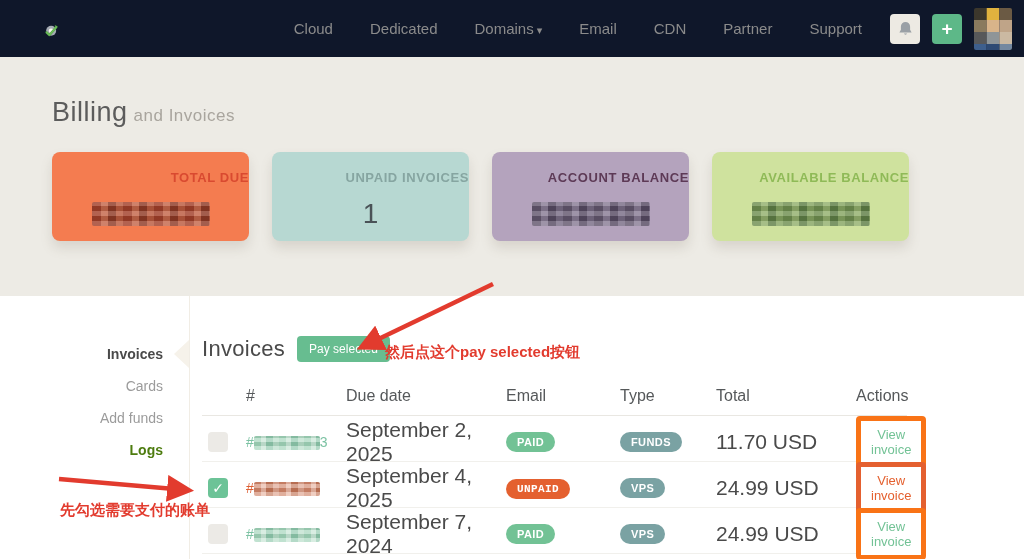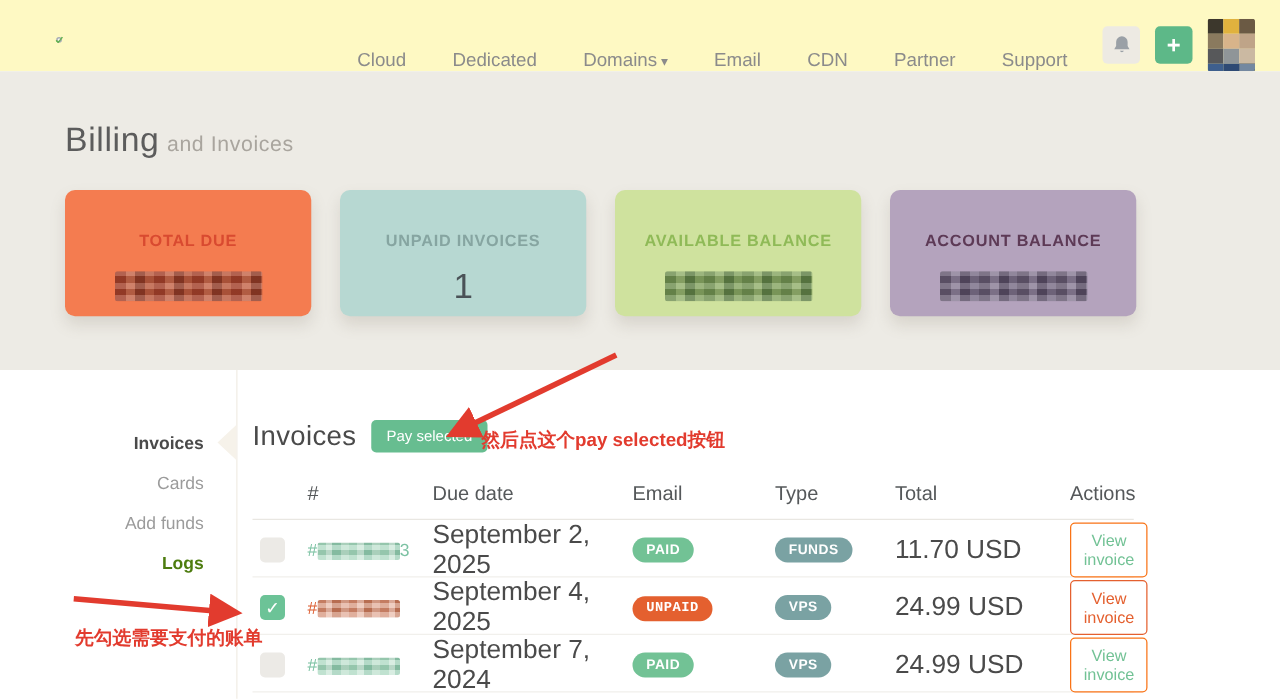--- a/index.html
+++ b/index.html
@@ -1,35 +1,35 @@
 <!DOCTYPE html>
 <html><head>
 <meta charset="utf-8">
 <style>
   * { margin:0; padding:0; box-sizing:border-box; }
   html,body { width:1024px; height:559px; overflow:hidden; }
   body { font-family:"Liberation Sans","DejaVu Sans",sans-serif; background:#fff; position:relative; }
 
   
-  .topnav { height:57px; background:#fef9c3; display:flex; align-items:flex-end; padding:0 20px 0 44px; }
+  .topnav { height:57px; background:#0f172a; display:flex; align-items:center; padding:0 12px 0 44px; }
   .logo { width:62px; height:50px; margin-top:4px; }
   .navlinks { display:flex; align-items:center; margin-left:235px; gap:37px; }
   .navlink { color:#8b8b8b; font-size:15px; cursor:pointer; white-space:nowrap; }
   .navlink .caret { font-size:11px; color:#8b8b8b; margin-left:3px; }
   .nav-right { display:flex; align-items:center; gap:12px; margin-left:28px; }
   .bell-btn { width:30px; height:30px; background:#edeae3; border:none; border-radius:4px; display:flex; align-items:center; justify-content:center; cursor:pointer; }
   .plus-btn { width:30px; height:30px; background:#5db888; border:none; border-radius:4px; color:#fff; font-size:19px; font-weight:bold; line-height:1; cursor:pointer; }
   .avatar { width:38px; height:42px; border-radius:2px; overflow:hidden; cursor:pointer; }
 
   
   .band { height:239px; background:#edebe5; padding:40px 0 0 52px; }
   .page-title { color:#5c5c5c; font-size:27px; letter-spacing:.5px; }
   .page-title .sub { font-size:17px; color:#a9a59e; font-weight:normal; margin-left:6px; }
   .cards { display:flex; gap:23px; margin-top:24px; }
-  .card { width:197px; height:101px; border-radius:8px; box-shadow:0 7px 12px rgba(120,110,95,.18); text-align:center; padding-top:33px; }
+  .card { width:197px; height:89px; border-radius:8px; box-shadow:0 7px 12px rgba(120,110,95,.18); text-align:right; padding-top:18px; }
   .card .clabel { font-size:13px; font-weight:bold; letter-spacing:.6px; }
   .card .cvalue { margin-top:14px; font-size:28px; color:#4a5257; display:flex; justify-content:center; align-items:center; height:30px; }
   .card-orange { background:#f47c50; } .card-orange .clabel { color:#d94a30; }
   .card-teal { background:#b7d8d2; } .card-teal .clabel { color:#86a5a1; }
   .card-purple { background:#b4a3bd; } .card-purple .clabel { color:#5d3a56; }
   .card-green { background:#cfe29e; } .card-green .clabel { color:#8fba57; }
 
   
   .mosaic { display:inline-block; border-radius:2px; }
   .mz-card { width:118px; height:24px; }
@@ -58,21 +58,21 @@
   .thead { border-bottom:1px solid #e9e7e2; height:40px; }
   .th { font-size:16px; color:#55585a; }
   .th.right, .td.right { text-align:right; }
   .td { font-size:21px; color:#4a4a4a; }
   .numcell { font-size:14px; }
   .num-green { color:#7cc2a3; } .num-red { color:#dd5f33; }
   .chk { width:20px; height:20px; border-radius:4px; background:#eceae6; margin-left:6px; cursor:pointer; }
   .chk.checked { background:#6cc397; color:#fff; font-size:14px; font-weight:bold; text-align:center; line-height:20px; }
   .badge { display:inline-block; color:#fff; font-size:11px; font-weight:bold; letter-spacing:.4px; padding:4px 11px; border-radius:11px; }
   .b-paid { background:#72c295; } .b-unpaid { background:#e4602f;font-family:Liberation Mono, monospace; } .b-type { background:#7aa2a3; }
-  .view-btn { background:#fff; border:1px solid #f97316; color:#72c295; font-size:13px; padding:6px 10px; border-radius:4px; cursor:pointer; float:right; }
+  .view-btn { background:#fff; border:5px solid #f97316; color:#72c295; font-size:13px; padding:6px 10px; border-radius:4px; cursor:pointer; float:right; }
   .view-btn.warn { border-color:#e4602f; color:#e4602f; }
 
   
   .anno-layer { position:absolute; left:0; top:0; width:1024px; height:559px; pointer-events:none; z-index:30; }
   .anno-text { position:absolute; color:#e23b2e; font-size:15px; font-weight:bold; white-space:nowrap; }
   .note-pay { left:385px; top:343px; }
   .note-check { left:60px; top:501px; }
 </style>
 </head>
 <body>
@@ -133,30 +133,30 @@
     <div class="card card-orange">
       <div class="clabel">TOTAL DUE</div>
       <div class="cvalue">
           <span class="mosaic mz-card mz-orange"></span>
         </div>
     </div>
     <div class="card card-teal">
       <div class="clabel">UNPAID INVOICES</div>
       <div class="cvalue">1</div>
     </div>
+    <div class="card card-purple">
+      <div class="clabel">ACCOUNT BALANCE</div>
+      <div class="cvalue">
+          <span class="mosaic mz-card mz-purple"></span>
+        </div>
+    </div>
     <div class="card card-green">
       <div class="clabel">AVAILABLE BALANCE</div>
       <div class="cvalue">
           <span class="mosaic mz-card mz-green"></span>
-        </div>
-    </div>
-    <div class="card card-purple">
-      <div class="clabel">ACCOUNT BALANCE</div>
-      <div class="cvalue">
-          <span class="mosaic mz-card mz-purple"></span>
         </div>
     </div>
   </div>
 </div>
 
 <div class="content">
   <div class="sidebar">
     <div class="side-notch"></div>
     <div class="side-item active">Invoices</div>
     <div class="side-item">Cards</div>

